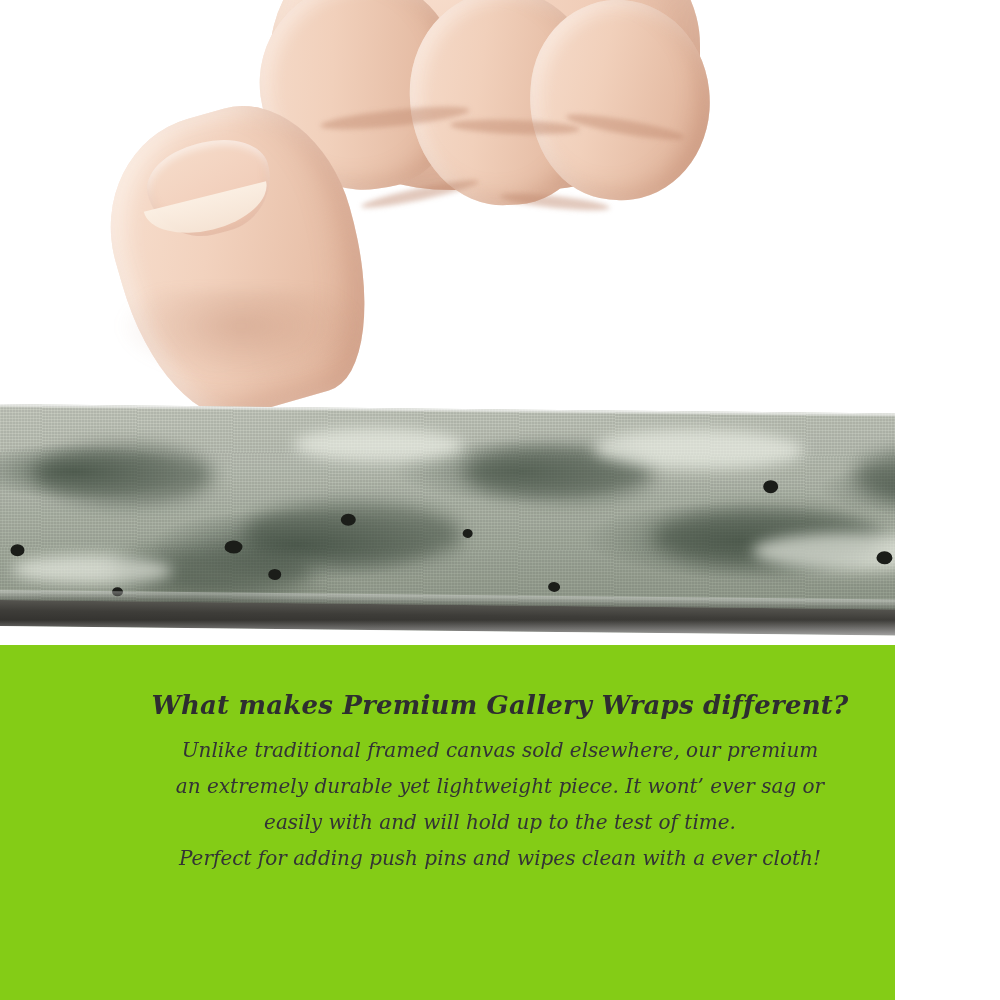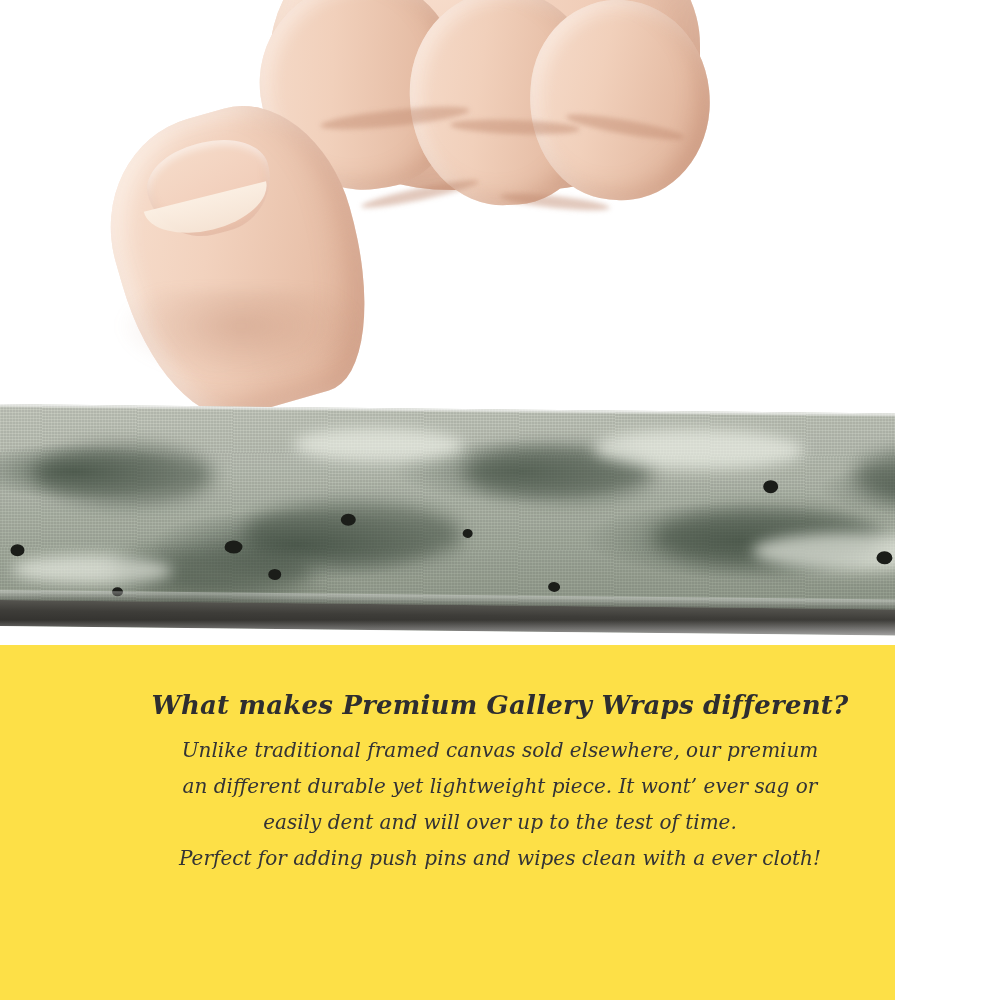--- a/index.html
+++ b/index.html
@@ -10,21 +10,21 @@
   body {
     width: 1000px;
     height: 1000px;
     overflow: hidden;
     font-family: "DejaVu Sans", sans-serif;
   }
   .page {
     position: relative;
     width: 895px;
     height: 1000px;
-    background: #fde047;
+    background: #84cc16;
     overflow: hidden;
   }
 
   
   .photo {
     position: absolute;
     left: 0;
     top: 0;
     width: 1000px;
     height: 645px;
@@ -297,18 +297,18 @@
       <div class="strip-bevel"></div>
       <div class="strip-bottom-edge"></div>
     </div>
 
     <div class="photo-fade"></div>
   </div>
 
   <div class="caption">
     <div class="caption-heading">What makes Premium Gallery Wraps different?</div>
     <div class="caption-line">Unlike traditional framed canvas sold elsewhere, our premium</div>
-    <div class="caption-line">an different durable yet lightweight piece. It wont’ ever sag or</div>
-    <div class="caption-line">easily dent and will over up to the test of time.</div>
+    <div class="caption-line">an extremely durable yet lightweight piece. It wont’ ever sag or</div>
+    <div class="caption-line">easily with and will hold up to the test of time.</div>
     <div class="caption-line">Perfect for adding push pins and wipes clean with a ever cloth!</div>
   </div>
 
 </div>
 
 </body></html>

